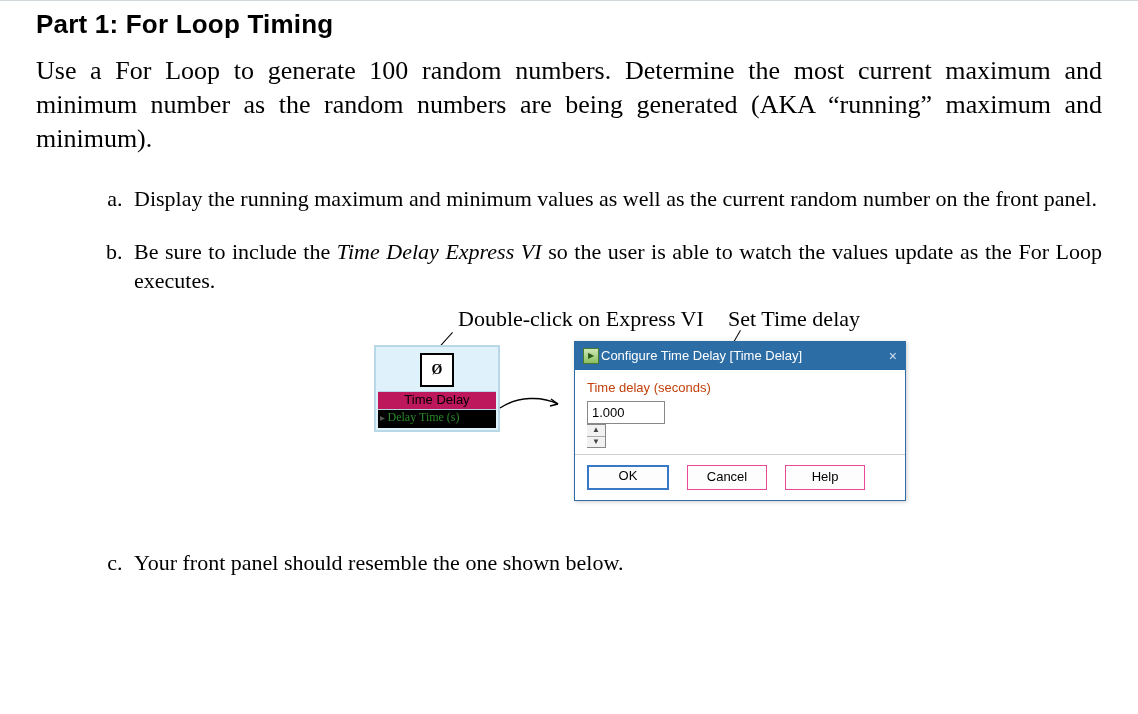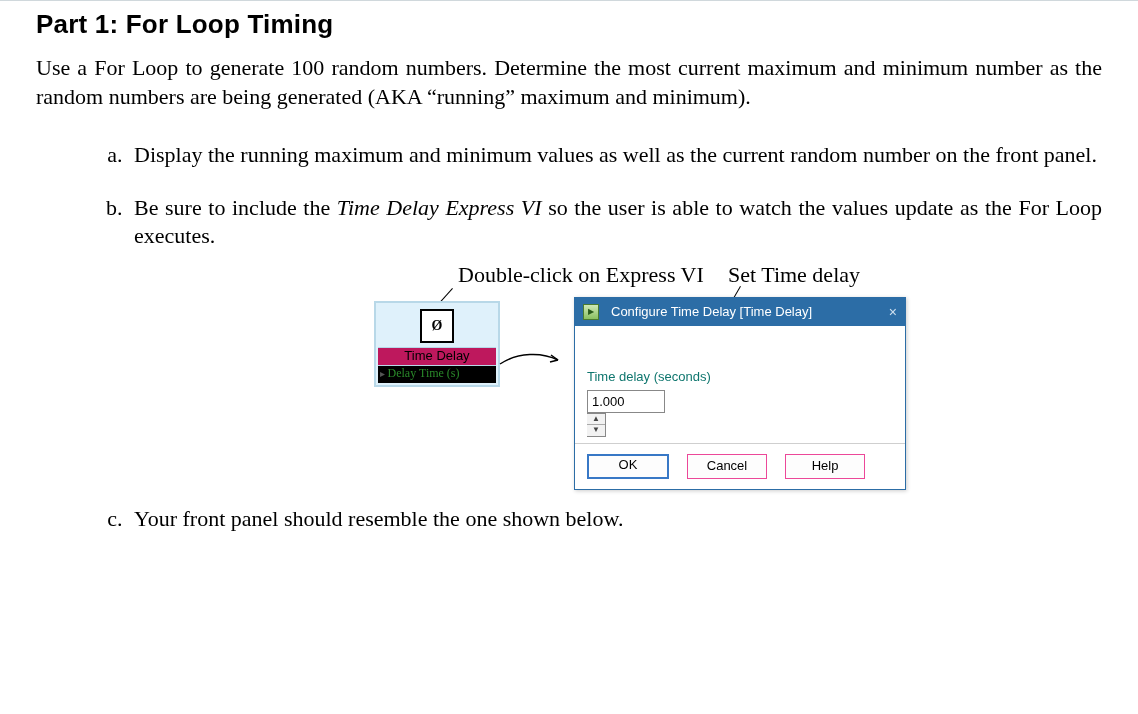--- a/index.html
+++ b/index.html
@@ -15,21 +15,21 @@
     border-top: 1px solid #d0d8dc;
   }
   .heading {
     font-family: 'Segoe UI', 'Helvetica Neue', Arial, sans-serif;
     font-weight: 700;
     font-size: 26px;
     margin: 0 0 14px 0;
     letter-spacing: 0.2px;
   }
   p.intro {
-    font-size: 22px;
+    font-size: 26px;
     line-height: 1.3;
     margin: 0 0 30px 0;
     text-align: justify;
   }
   ol.alpha {
     list-style-type: lower-alpha;
     padding-left: 92px;
     margin: 0;
   }
   ol.alpha > li {
@@ -120,37 +120,36 @@
   }
   .dialog-title {
     background: #2c6da6;
     color: #fff;
     font-size: 13px;
     padding: 5px 8px;
     display:flex;
     align-items:center;
     justify-content: space-between;
   }
-  .dialog-title .t-left { display:flex; align-items:center; gap:12px; }
+  .dialog-title .t-left { display:flex; align-items:center; gap:2px; }
   .dlg-icon {
     width:14px; height:14px;
     background: linear-gradient(#cfe8b6,#8ac060);
     border:1px solid #4a7a30;
     display:flex; align-items:center; justify-content:center;
   }
   .dlg-icon::after { content:"▶"; color:#2a5a1a; font-size:8px; }
   .close-x { color:#cfe0ef; font-size:14px; font-weight:400; }
   .dialog-body {
     padding: 10px 12px 6px 12px;
   }
   .field-label {
     font-size: 13px;
     margin-bottom: 4px;
-    color:#0f766e;
-    margin-top:33px;
+    color:#c2410c;
   }
   .numbox {
     display:flex;
     width: 100px;
     flex-direction: column;
   }
   .numbox input {
     width: 68px;
     border: 1px solid #888;
     font-size: 13px;

